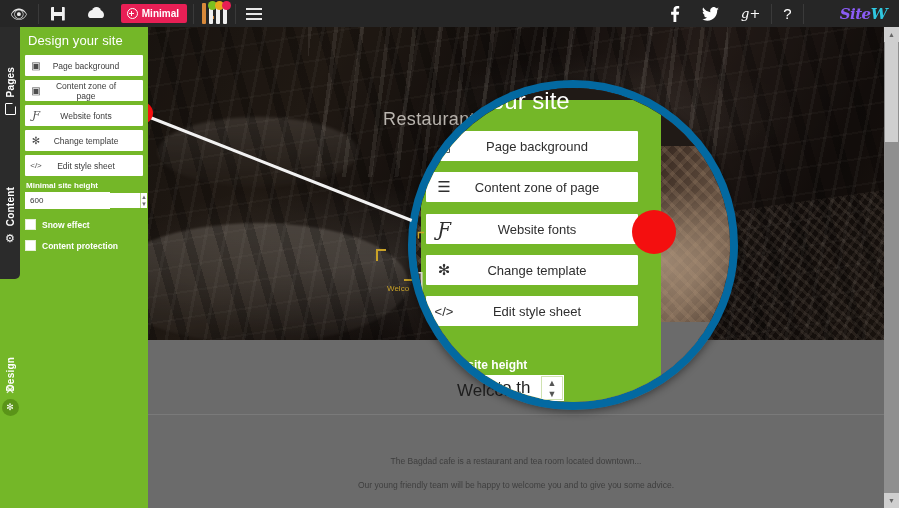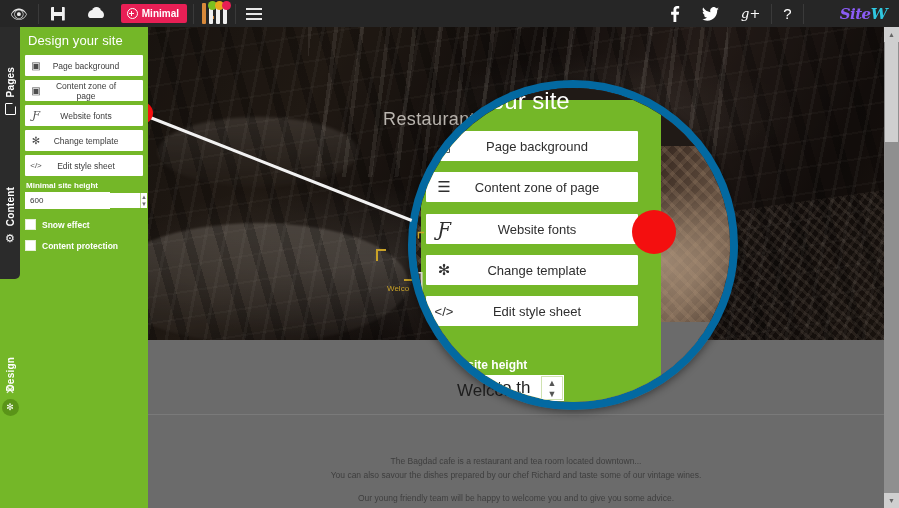--- a/index.html
+++ b/index.html
@@ -536,21 +536,20 @@
       <span class="sel-br sel-br2"></span>
       <span class="sel-txt">Welco</span>
     </div>
 
     <div class="band"></div>
     <div class="welcome">Welcome to the</div>
     <div class="hr"></div>
 
     <div class="body-copy">
       <div>The Bagdad cafe is a restaurant and tea room located downtown...</div>
-      <div>You can also savour the dishes prepared by our chef Richard and taste some of our vintage wines.</div>
       <span class="gap"></span>
       <div>Our young friendly team will be happy to welcome you and to give you some advice.</div>
 
     </div>
   </div>
 
   <div class="pointer-line"></div>
   <div class="dot dot-a"></div>
 
   <div class="mag">

